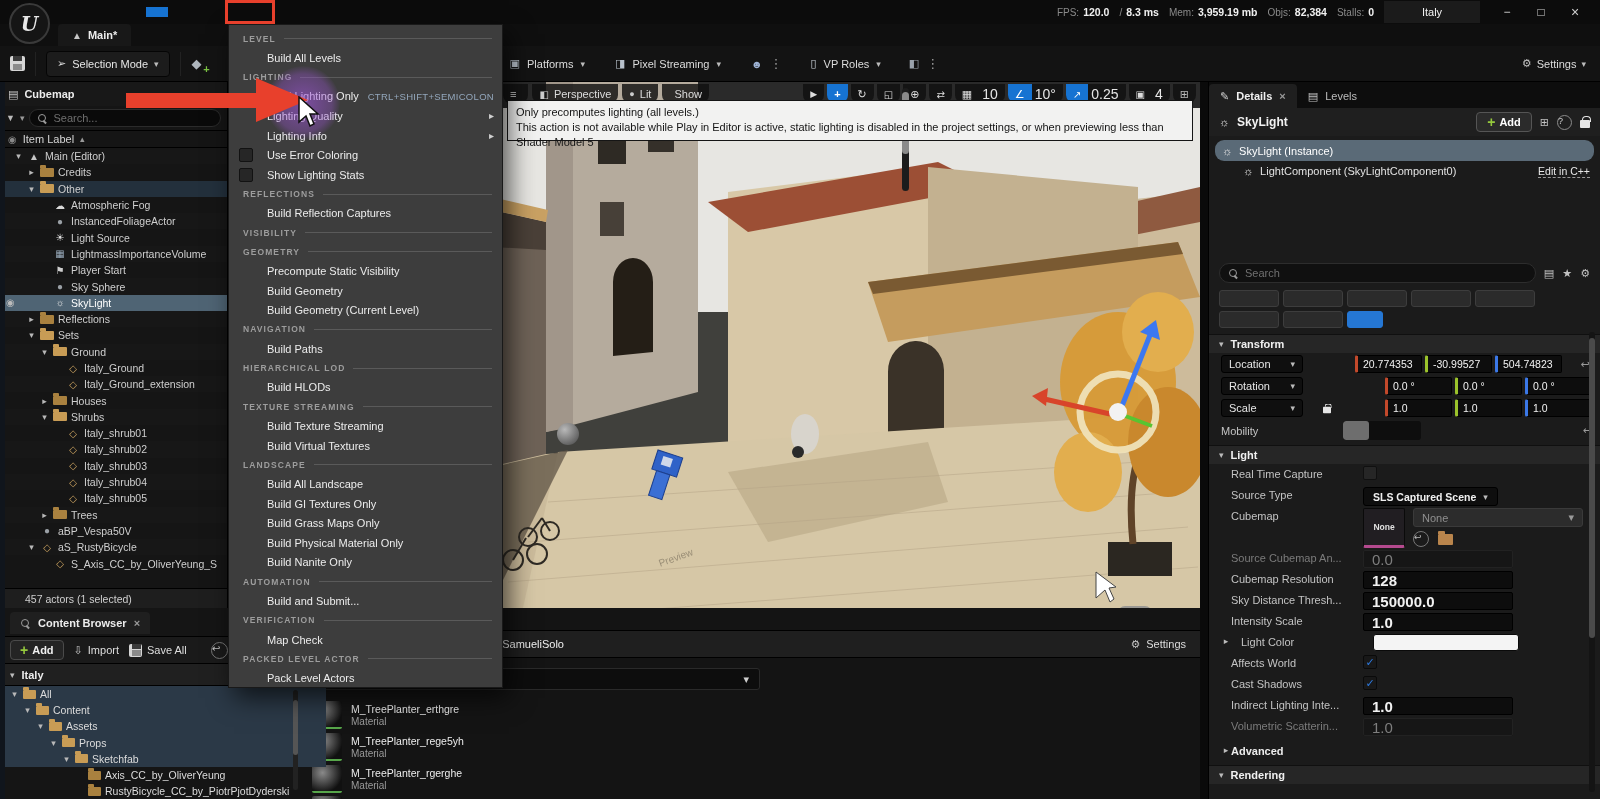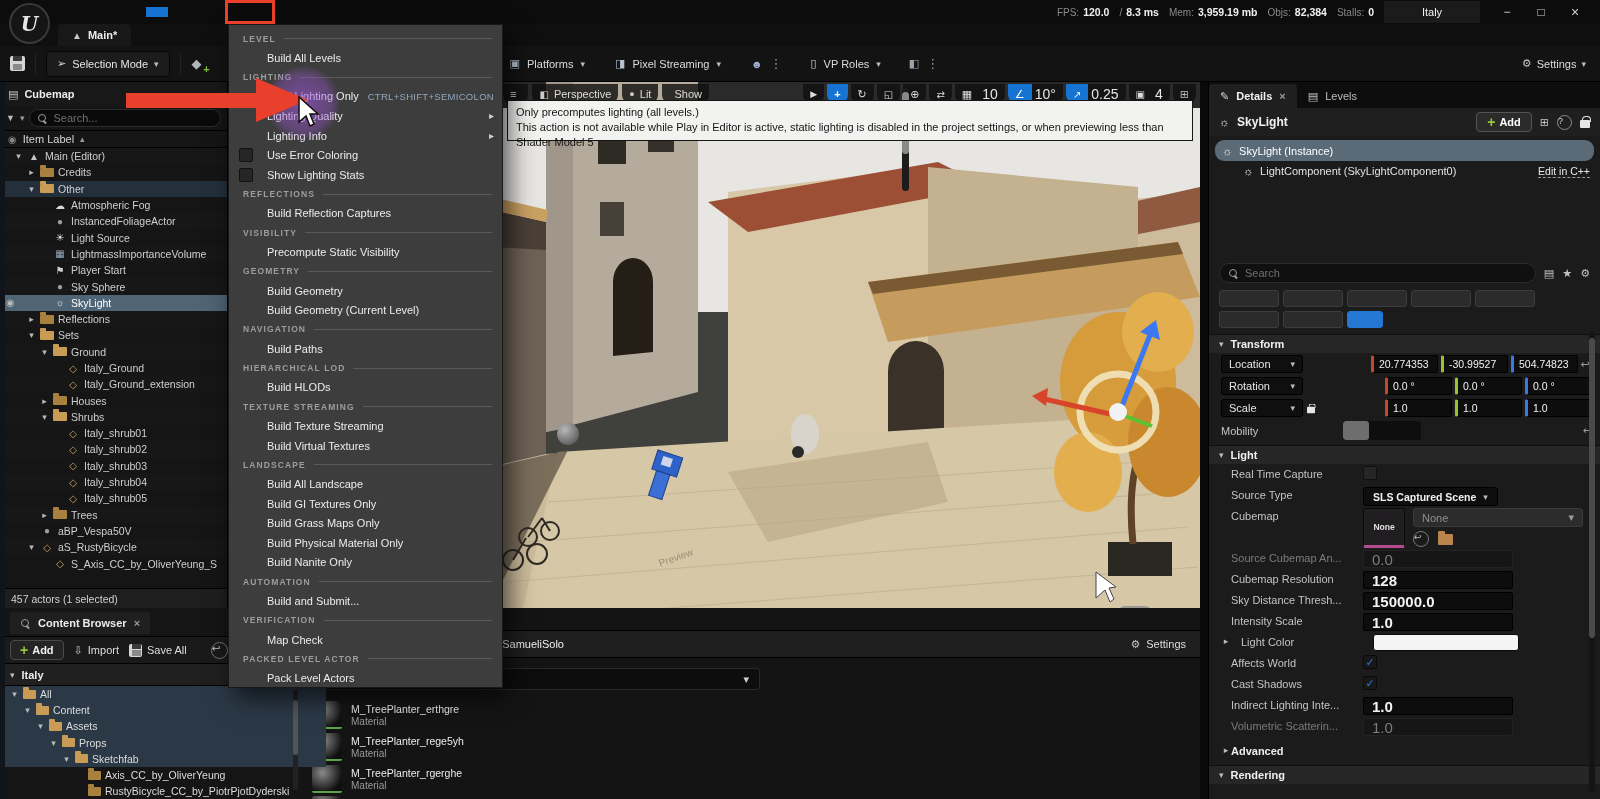--- a/index.html
+++ b/index.html
@@ -110,21 +110,21 @@
   .searchbox{ flex:1; height:18px; background:#0a0a0a; border:1px solid #2b2b2b; border-radius:9px; display:flex; align-items:center; gap:5px; padding:0 7px; color:#6f6f6f;}
   .outl-colhead{ height:18px; display:flex; align-items:center; gap:6px; padding:0 8px; border-top:1px solid #000; border-bottom:1px solid #000; color:#d6d6d6;}
   .outl-list{ flex:1; overflow:hidden; position:relative;}
   .orow{ height:16.3px; display:flex; align-items:center; gap:4px; padding-left:calc(14px + var(--d,0)*13px); white-space:nowrap; color:#cfcfcf; font-size:10.5px;}
   .orow:nth-child(odd){ background:#171717;}
   .orow.highlighted{ background:#23303c;}
   .orow.selected{ background:#4f6474; color:#fff;}
   .orow .exp{ width:9px; color:#b9b9b9; font-size:9px; flex:none;}
   .orow .oicn{ width:14px; font-size:10px; flex:none;}
   .orow .oeye{ position:absolute; left:6px; font-size:10px;}
-  .outl-foot{ height:20px; background:#1e1e1e; display:flex; align-items:center; padding:0 11px; color:#cfcfcf; font-size:10.5px; border-top:1px solid #000;}
+  .outl-foot{ height:20px; background:#1e1e1e; display:flex; align-items:center; padding:0 25px; color:#cfcfcf; font-size:10.5px; border-top:1px solid #000;}
 
   
   .viewport{ position:absolute; left:228px; top:82px; width:972px; height:548px; background:#40403c; overflow:hidden; z-index:3;}
   .vp-scene{ position:absolute; left:0; top:0; width:972px; height:548px;}
   .vp-toolbar{ position:absolute; left:275px; top:2px; right:4px; display:flex; gap:4px; z-index:4;}
   .vpill{ display:flex; align-items:center; height:20px; background:rgba(16,16,16,.82); border-radius:0 0 9px 9px; color:#dcdcdc; overflow:hidden;}
   .vpill .ip{ padding:0 7px; display:flex; align-items:center; gap:5px; height:100%;}
   .vpill.active .ip{ background:#1673d2;}
   .vpill .vv{ padding:0 7px 0 3px; font-size:14px; color:#e6e6e6;}
   .vp-right{ margin-left:auto; display:flex; gap:3px;}
@@ -195,21 +195,21 @@
   .comp-row{ height:20px; display:flex; align-items:center; gap:7px; padding:0 10px 0 34px; color:#e2e2e2;}
   .editcpp{ margin-left:auto; color:#e8e8e8; border-bottom:1px dashed #9a9a9a; font-size:10.5px;}
   .det-gap{ height:78px;}
   .det-search{ display:flex; align-items:center; gap:8px; padding:4px 10px;}
   .det-search .pill{ flex:1; height:20px; background:#101010; border:1px solid #2d2d2d; border-radius:10px; display:flex; align-items:center; gap:6px; padding:0 8px; color:#707070;}
   .chips{ display:flex; flex-wrap:wrap; gap:4px; padding:3px 10px;}
   .chip{ height:17px; min-width:60px; background:#2b2b2b; border:1px solid #3d3d3d; border-radius:3px; display:flex; align-items:center; justify-content:center; padding:0 12px; color:#c9c9c9; font-size:10.5px;}
   .chip.active{ background:#2577d4; border-color:#2577d4; color:#fff; min-width:36px; font-weight:bold;}
   .sect-head{ height:19px; background:#262626; display:flex; align-items:center; gap:7px; padding:0 10px; color:#f0f0f0; font-weight:bold; border-top:1px solid #101010; margin-top:3px;}
   .sect-head .exp{ color:#bbb; font-size:9px;}
-  .trow{ display:flex; align-items:center; gap:0; height:22px; padding:0 8px 0 12px;}
+  .trow{ display:flex; align-items:center; gap:16px; height:22px; padding:0 8px 0 12px;}
   .tlabel-pill{ width:82px; height:18px; background:#0f0f0f; border:1px solid #000; border-radius:3px; display:flex; align-items:center; padding:0 7px; color:#e6e6e6; gap:4px;}
   .tlabel-pill .caret{ margin-left:auto; color:#bbb; font-size:9px;}
   .tlockslot{ width:16px; display:flex; justify-content:center;}
   .taxes{ display:flex; gap:3px; margin-left:auto;}
   .tax{ width:67px; height:18px; background:#0d0d0d; border:1px solid #000; border-radius:2px; display:flex; align-items:center; padding:0 5px; color:#f2f2f2; font-size:10.5px;}
   .tax.ax-x{ border-left:3px solid #c3492b;}
   .tax.ax-y{ border-left:3px solid #9bc32b;}
   .tax.ax-z{ border-left:3px solid #3b78e7;}
   .treset{ width:14px; color:#9a9a9a;}
   .mob-row{ display:flex; align-items:center; height:23px; padding:0 8px 0 12px;}
@@ -1212,33 +1212,33 @@
         </div>
       </div>
       <div>
         <div class="bm-header">
           <span>VISIBILITY</span>
           <span class="hline"></span>
         </div>
 
       </div>
       <div>
-
-        <div class="bm-item">
-
-          <span>Precompute Static Visibility</span>
-
-        </div>
-      </div>
-      <div>
         <div class="bm-header">
           <span>GEOMETRY</span>
           <span class="hline"></span>
         </div>
 
+      </div>
+      <div>
+
+        <div class="bm-item">
+
+          <span>Precompute Static Visibility</span>
+
+        </div>
       </div>
       <div>
 
         <div class="bm-item">
 
           <span>Build Geometry</span>
 
         </div>
       </div>
       <div>

